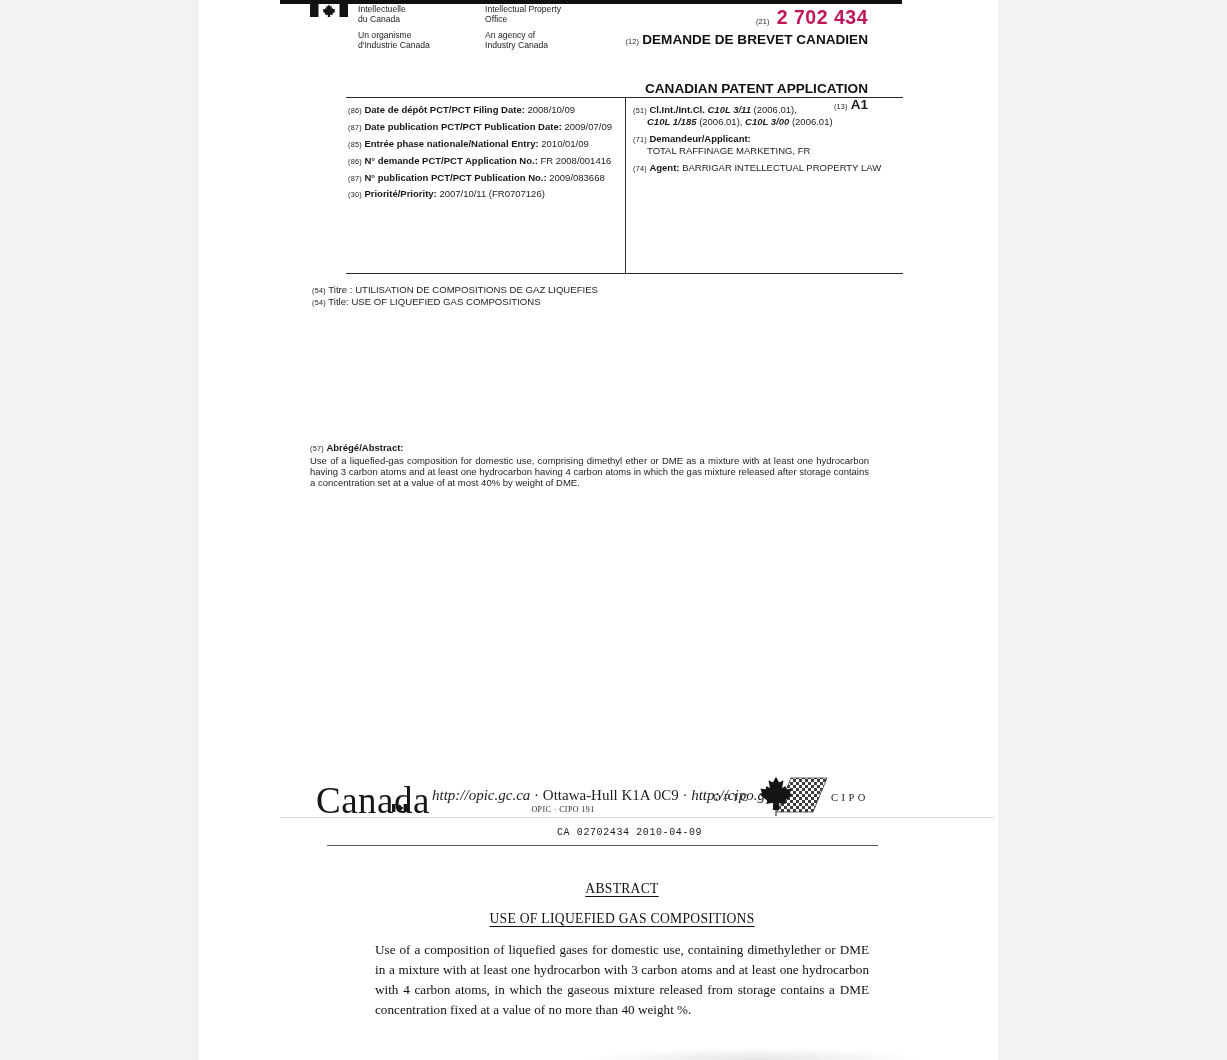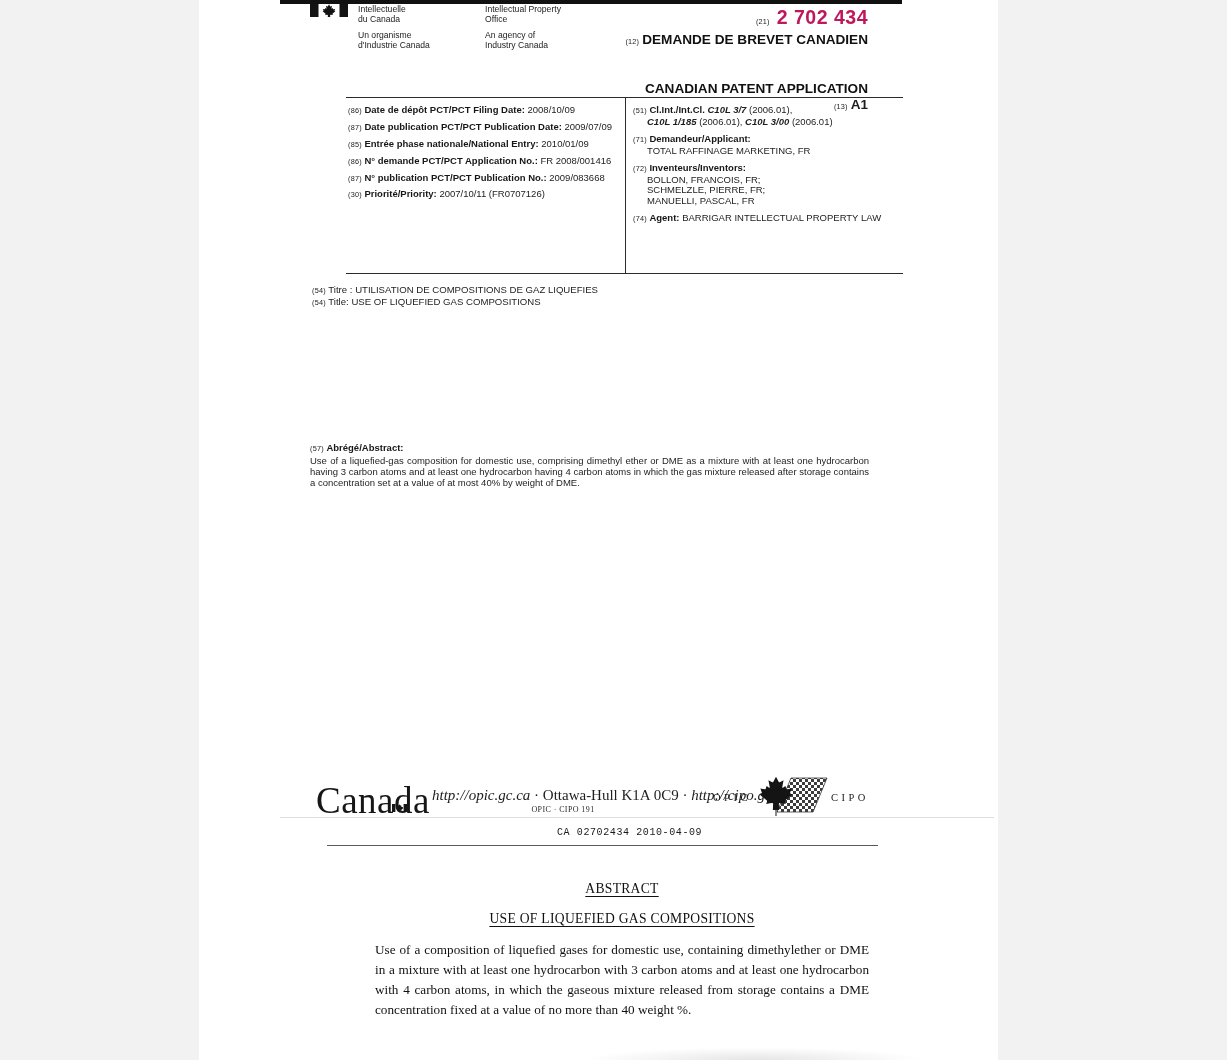--- a/index.html
+++ b/index.html
@@ -167,45 +167,36 @@
       </div>
       <div class="brow">
         <span class="fnum">(30)</span> <span class="flbl">Priorité/Priority:</span> <span class="fval">2007/10/11 (FR0707126)</span>
       </div>
     </div>
     <div class="biblio-right">
       <div class="rentry">
         <div>
           <span class="fnum">(51)</span>
           <span class="flbl">Cl.Int./Int.Cl.</span>
-          <span class="code">C10L 3/7</span>
+          <span class="code">C10L 3/11</span>
           <span class="fval">(2006.01),</span>
         </div>
         <div class="cont">
           <span class="code">C10L 1/185</span>
           <span class="fval">(2006.01),</span>
           <span class="code">C10L 3/00</span>
           <span class="fval">(2006.01)</span>
         </div>
       </div>
       <div class="rentry">
         <div>
           <span class="fnum">(71)</span>
           <span class="flbl">Demandeur/Applicant:</span>
         </div>
         <div class="cont fval">TOTAL RAFFINAGE MARKETING, FR</div>
-      </div>
-      <div class="rentry">
-        <div>
-          <span class="fnum">(72)</span>
-          <span class="flbl">Inventeurs/Inventors:</span>
-        </div>
-        <div class="cont fval">BOLLON, FRANCOIS, FR;</div>
-        <div class="cont fval">SCHMELZLE, PIERRE, FR;</div>
-        <div class="cont fval">MANUELLI, PASCAL, FR</div>
       </div>
       <div class="rentry">
         <span class="fnum">(74)</span>
         <span class="flbl">Agent:</span>
         <span class="fval">BARRIGAR INTELLECTUAL PROPERTY LAW</span>
       </div>
     </div>
   </div>
 
   <div class="titles">

